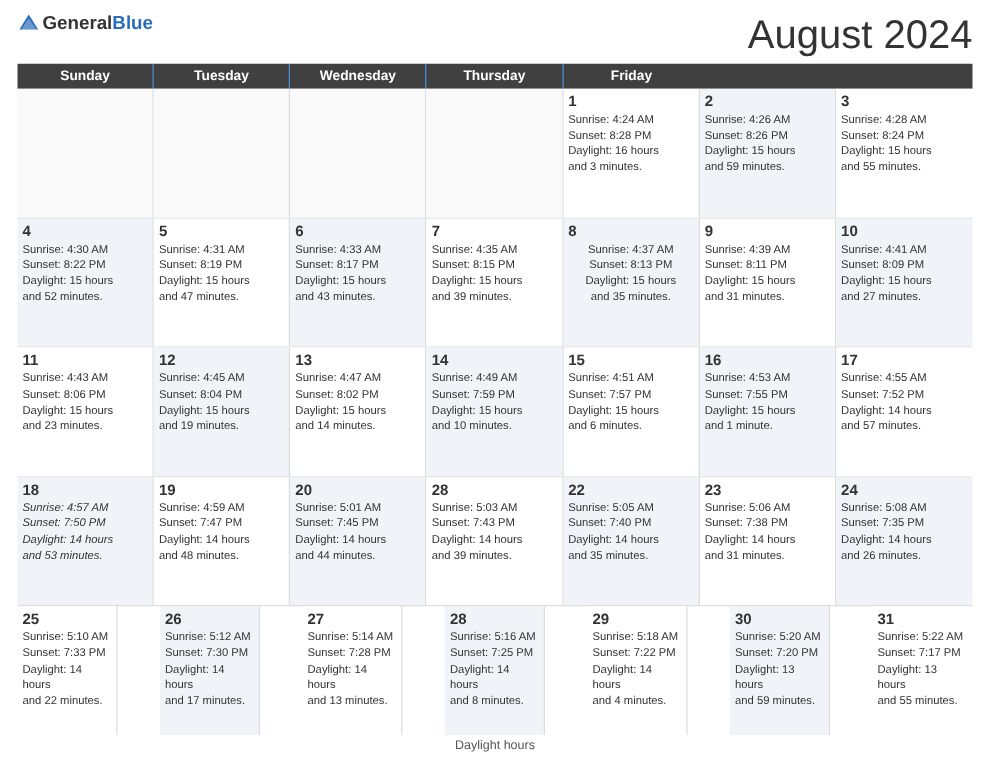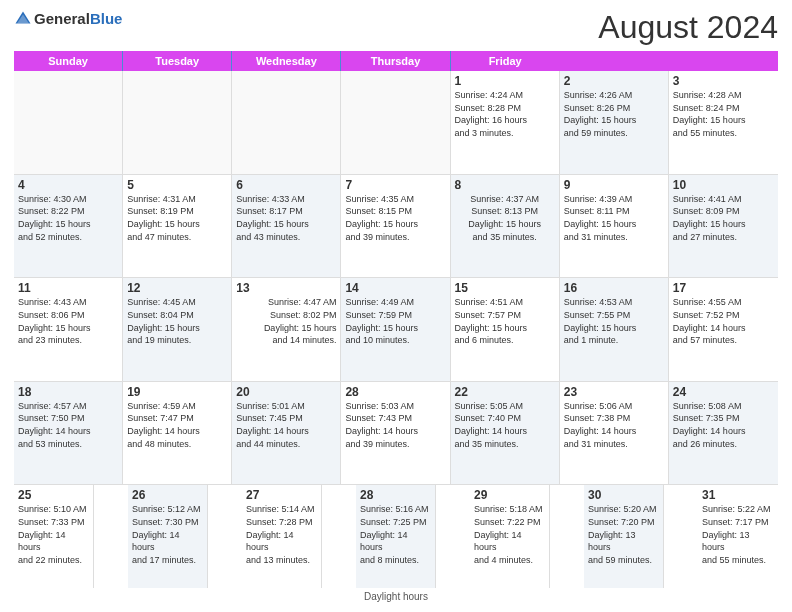--- a/index.html
+++ b/index.html
@@ -56,21 +56,21 @@
       color: #555;
     }
     .calendar {
       flex: 1;
       display: flex;
       flex-direction: column;
     }
     .cal-header-row {
       display: grid;
       grid-template-columns: repeat(7, 1fr);
-      background: #d946ef;
+      background: #404040;
     }
     .cal-header-cell {
       color: #fff;
       font-size: 11px;
       font-weight: bold;
       padding: 4px 4px;
       border-right: 1px solid #4a8ad4;
       text-align: center;
     }
     .cal-header-cell:last-child { border-right: none; }
@@ -231,21 +231,21 @@
           </div>
           <div class="cal-cell shaded">
             <div class="day-num">12</div>
             <div class="day-info" style="white-space: pre-line;">Sunrise: 4:45 AM
 Sunset: 8:04 PM
 Daylight: 15 hours
 and 19 minutes.</div>
           </div>
           <div class="cal-cell">
             <div class="day-num">13</div>
-            <div class="day-info" style="white-space: pre-line; text-align: right;">Sunrise: 4:47 AM
+            <div class="day-info" style="white-space: pre-line;">Sunrise: 4:47 AM
 Sunset: 8:02 PM
 Daylight: 15 hours
 and 14 minutes.</div>
           </div>
           <div class="cal-cell shaded">
             <div class="day-num">14</div>
             <div class="day-info" style="white-space: pre-line;">Sunrise: 4:49 AM
 Sunset: 7:59 PM
 Daylight: 15 hours
 and 10 minutes.</div>
@@ -268,21 +268,21 @@
             <div class="day-num">17</div>
             <div class="day-info" style="white-space: pre-line;">Sunrise: 4:55 AM
 Sunset: 7:52 PM
 Daylight: 14 hours
 and 57 minutes.</div>
           </div>
         </div>
         <div class="cal-week">
           <div class="cal-cell shaded">
             <div class="day-num">18</div>
-            <div class="day-info" style="white-space: pre-line;">Sunrise: 4:57 AM
+            <div class="day-info" style="white-space: pre-line; font-style: italic;">Sunrise: 4:57 AM
 Sunset: 7:50 PM
 Daylight: 14 hours
 and 53 minutes.</div>
           </div>
           <div class="cal-cell">
             <div class="day-num">19</div>
             <div class="day-info" style="white-space: pre-line;">Sunrise: 4:59 AM
 Sunset: 7:47 PM
 Daylight: 14 hours
 and 48 minutes.</div>

